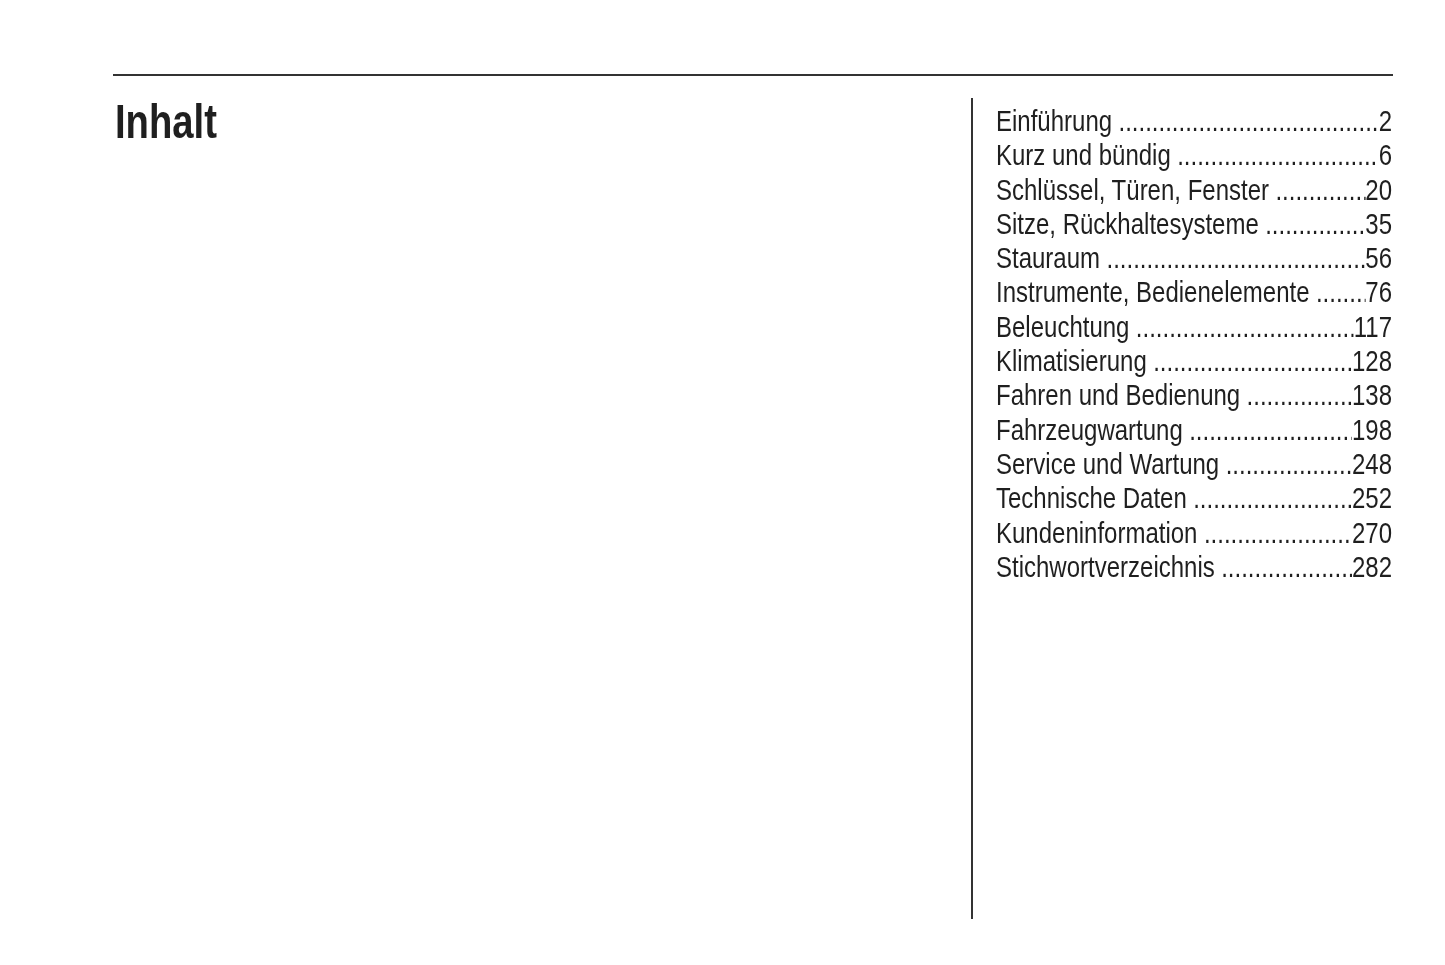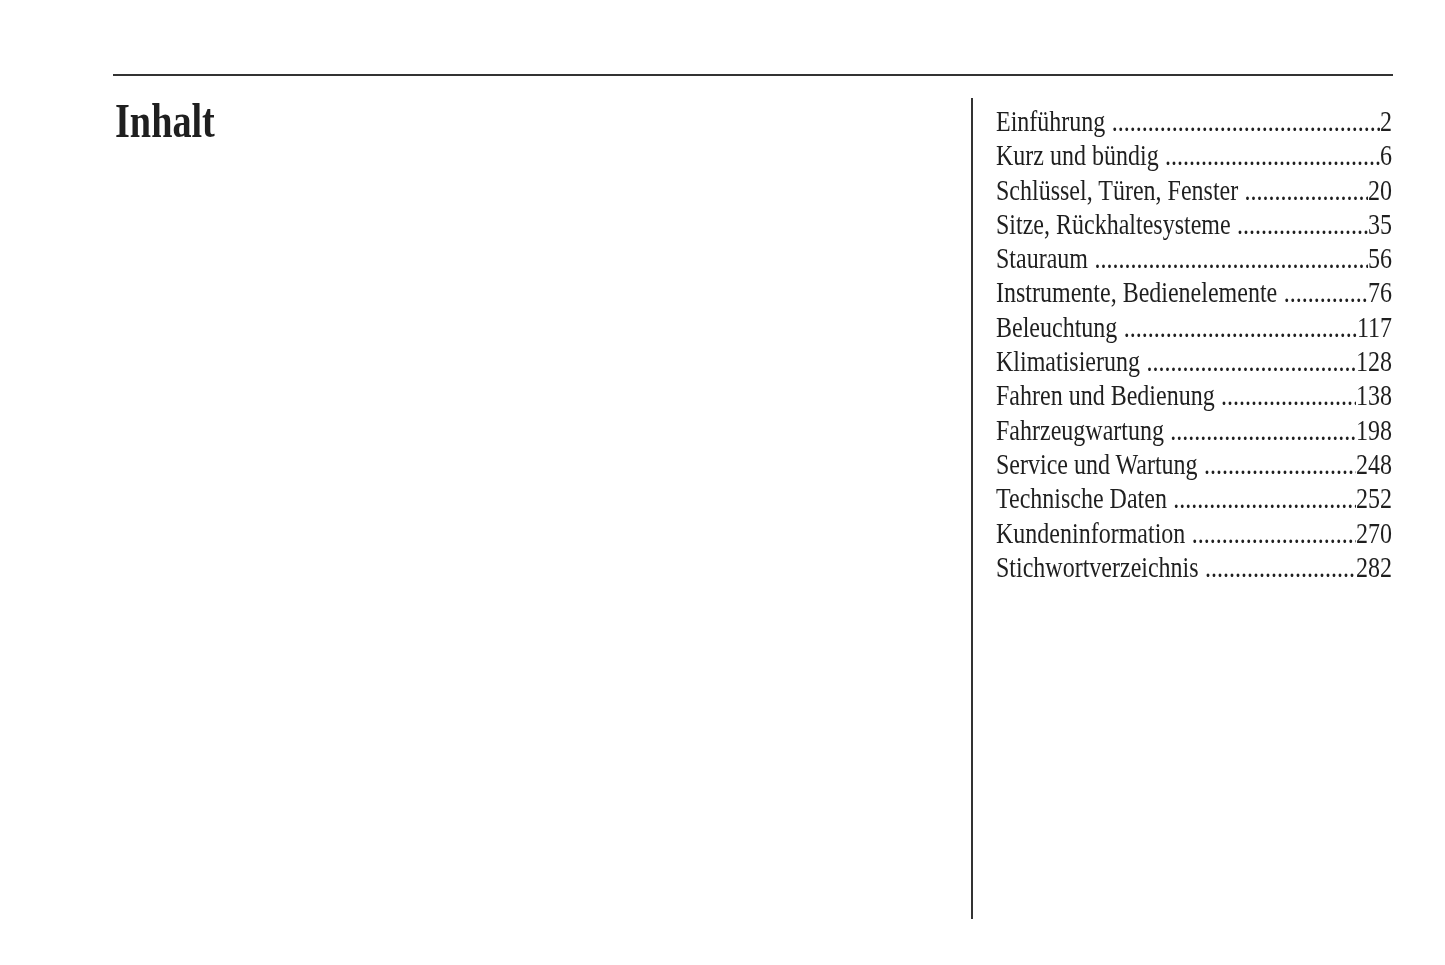--- a/index.html
+++ b/index.html
@@ -12,21 +12,20 @@
     height: 965px;
     position: relative;
     font-family: "Liberation Sans", "DejaVu Sans", sans-serif;
     color: #1f1f1f;
     overflow: hidden;
   }
   .page {
     position: absolute;
     inset: 0;
     background: #ffffff;
-    font-family: Liberation Serif, serif;
   }
   .top-rule {
     position: absolute;
     left: 113px;
     top: 74px;
     width: 1280px;
     height: 2px;
     background: #333333;
   }
   .page-title {

